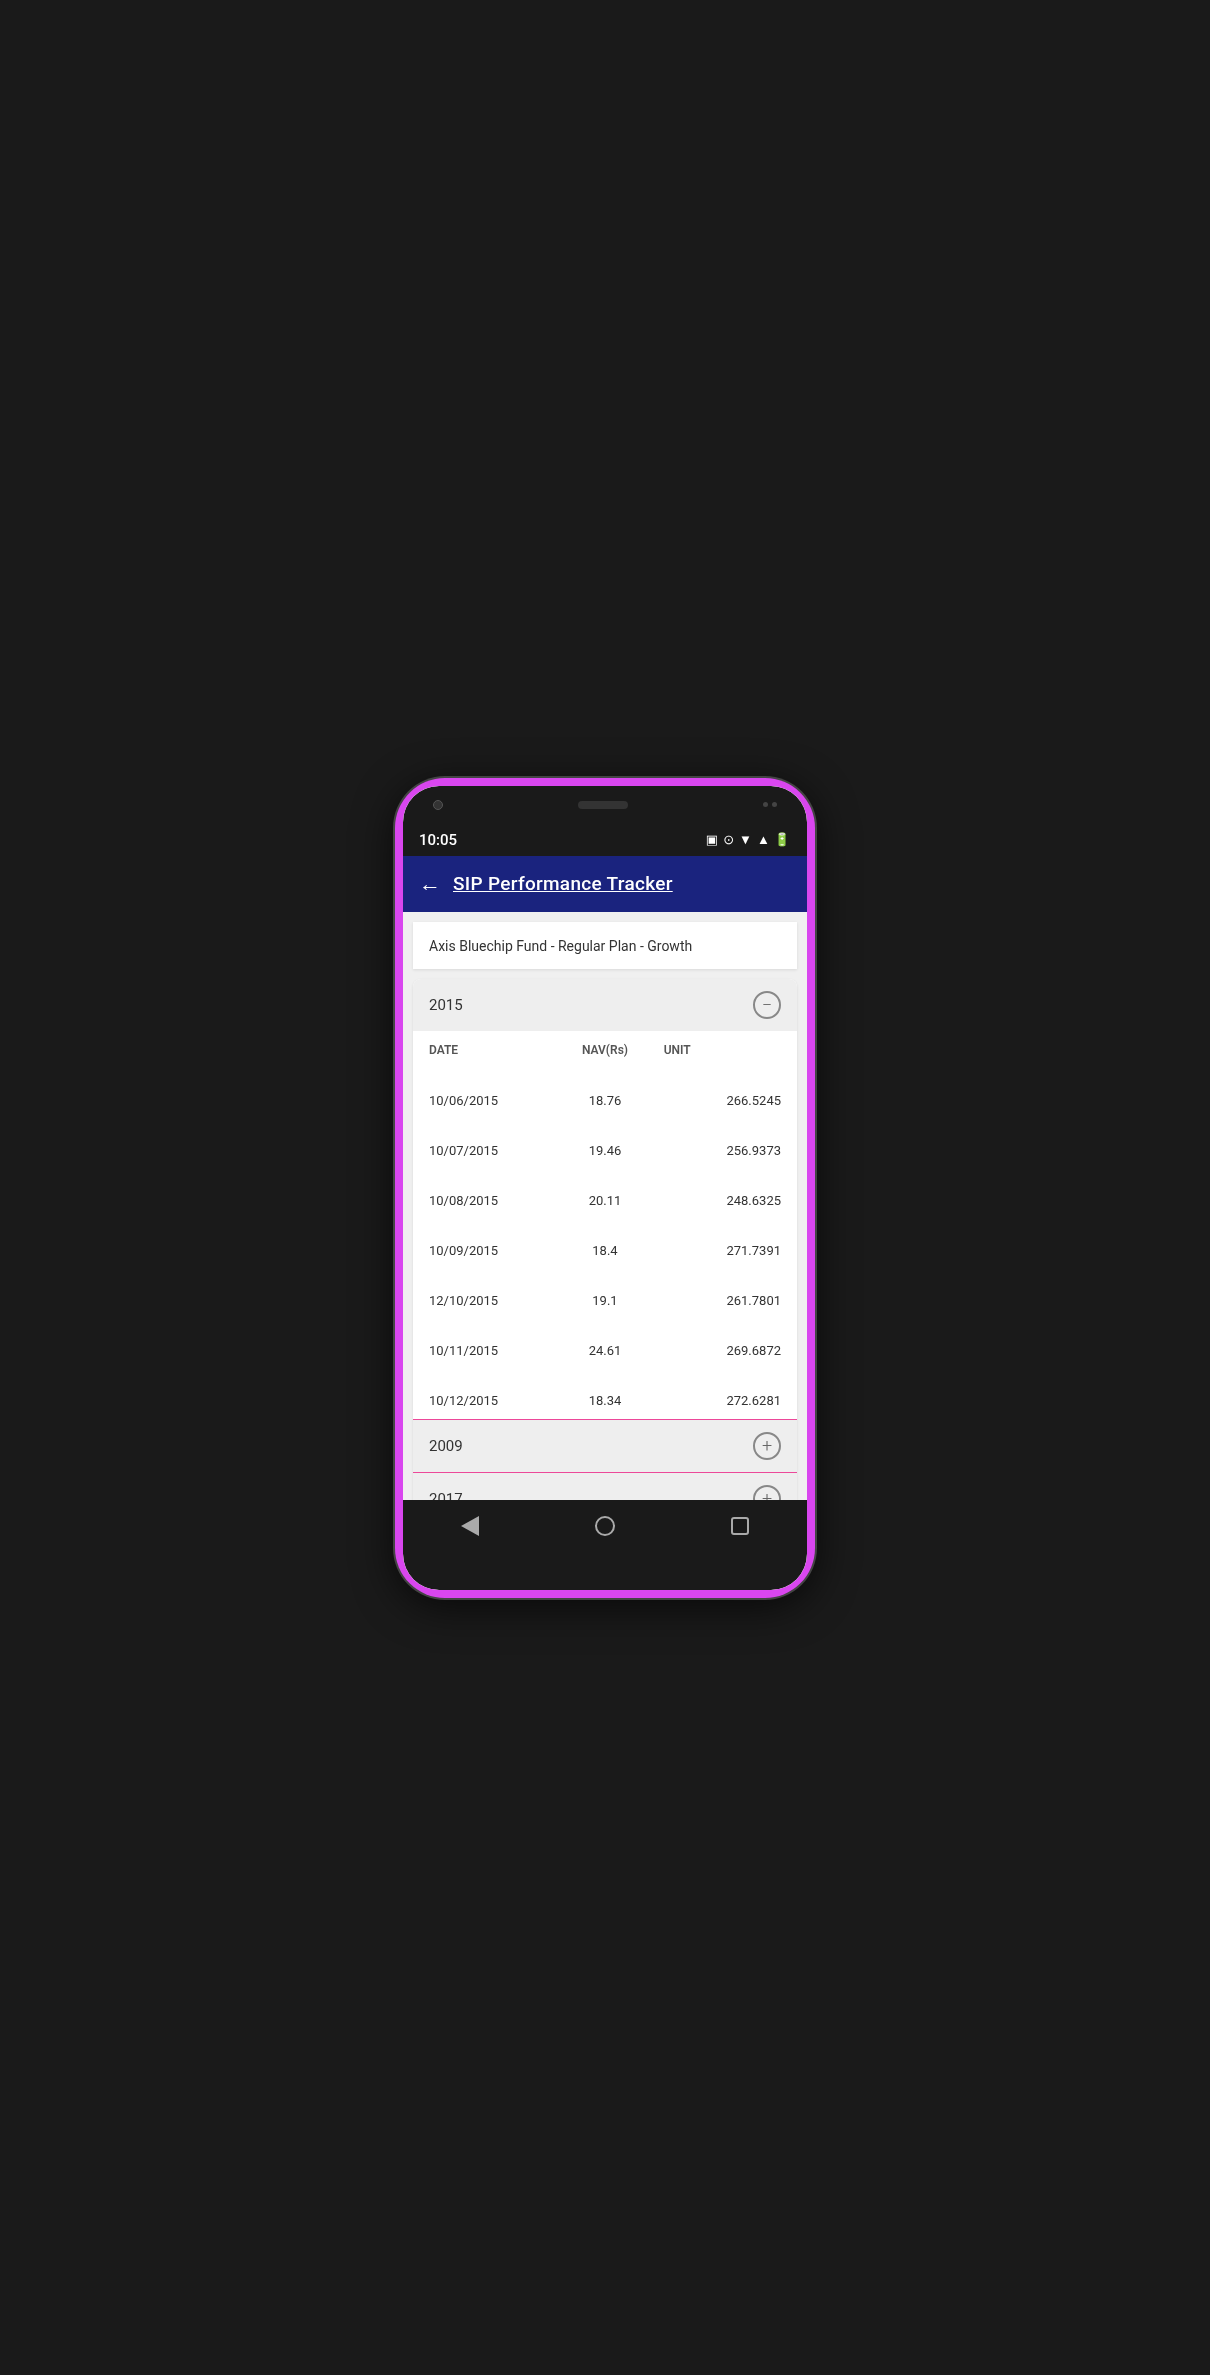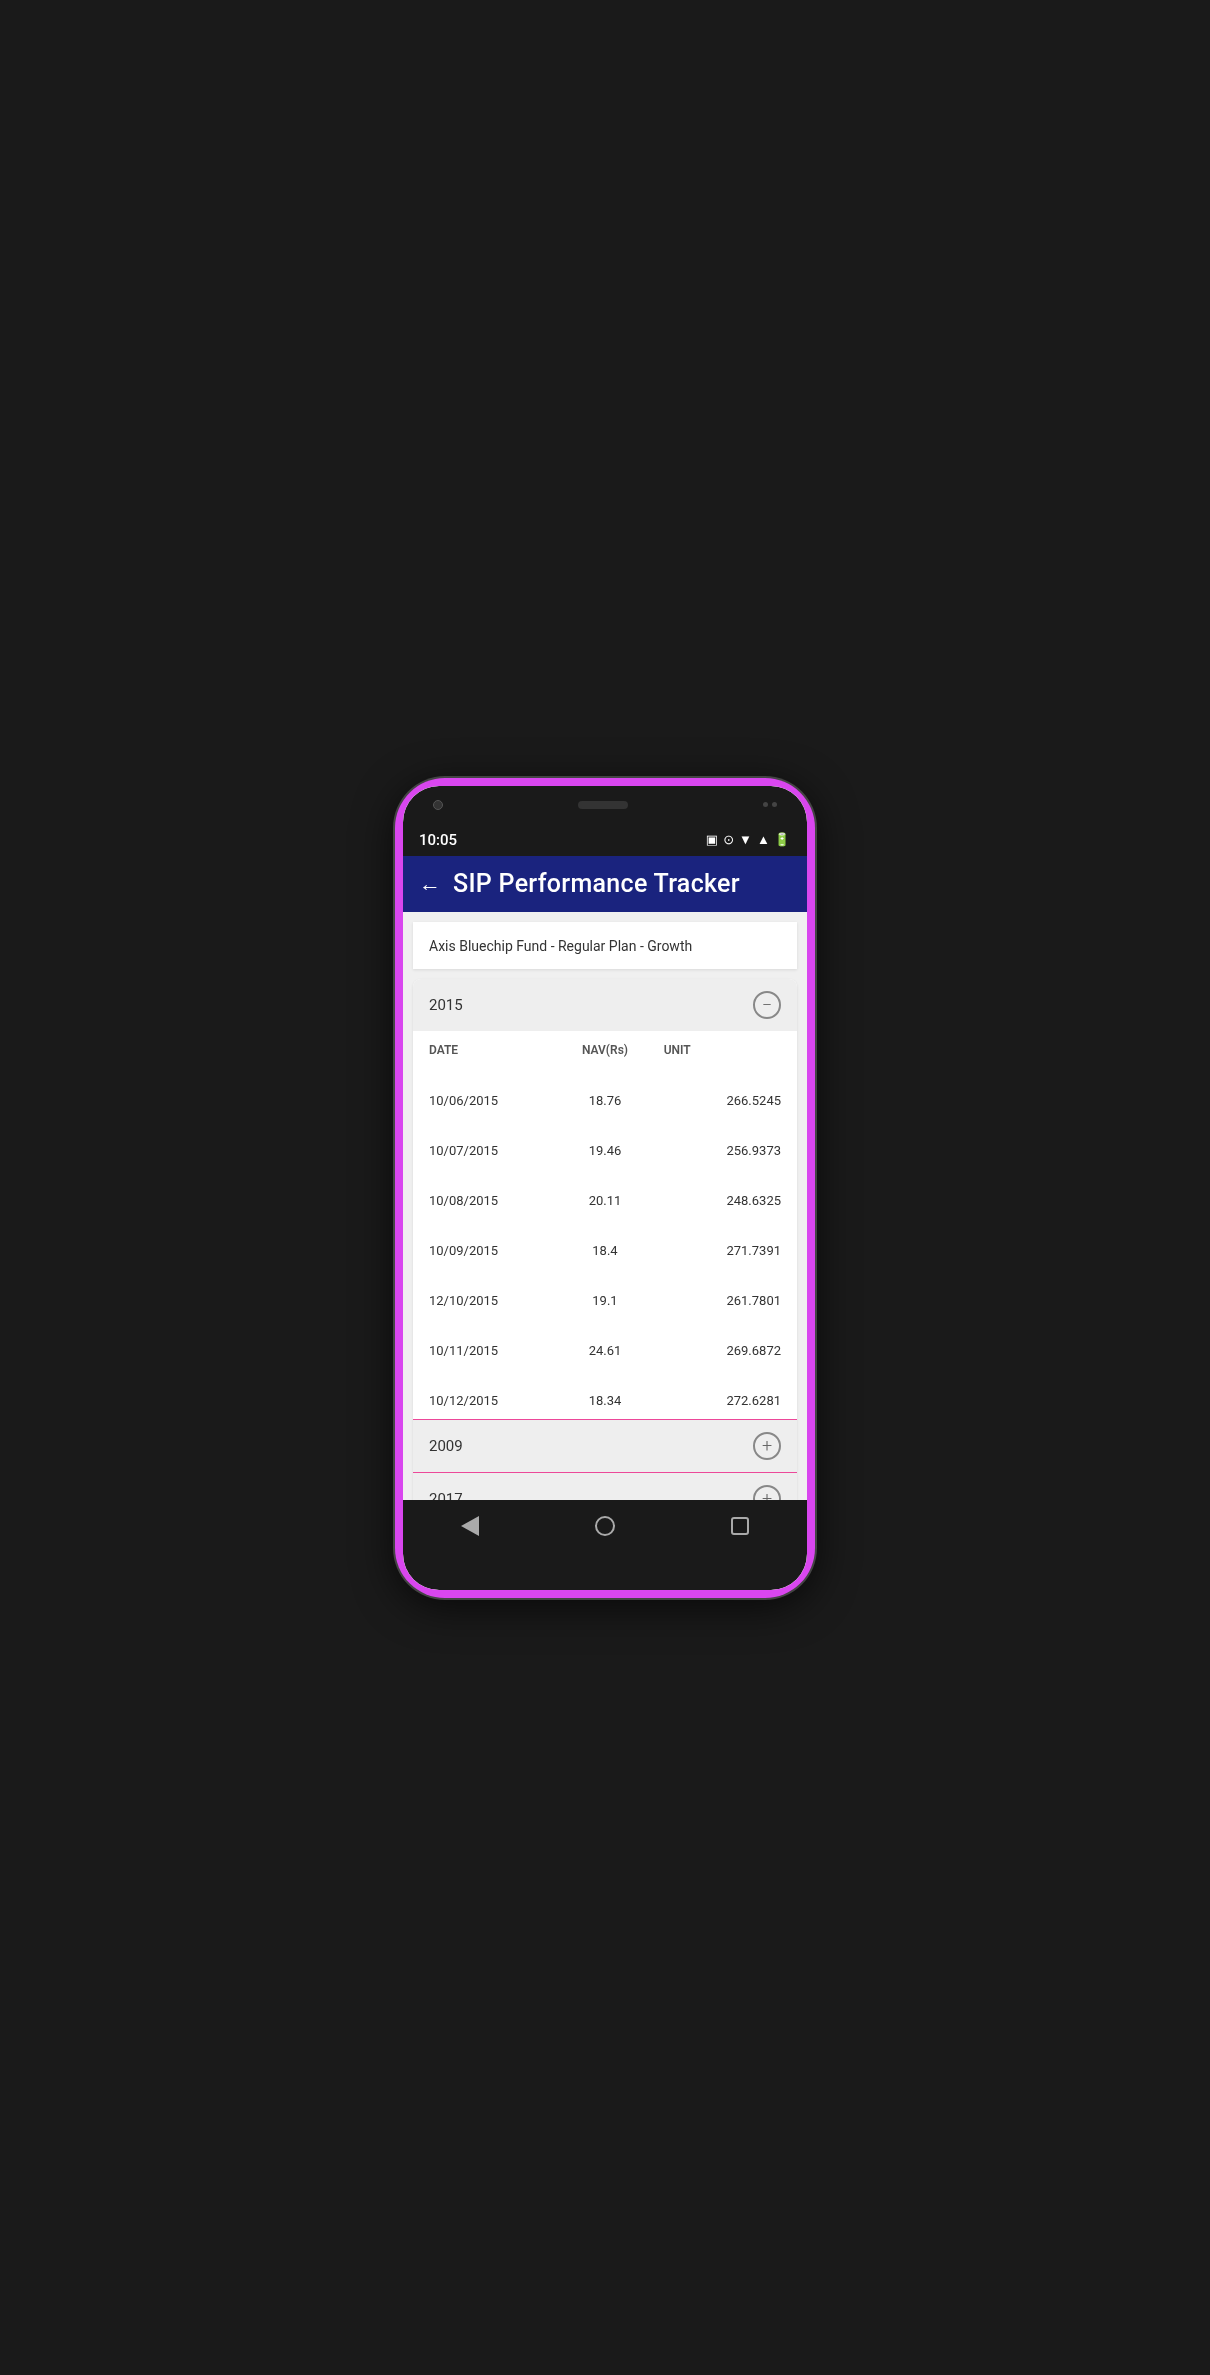--- a/index.html
+++ b/index.html
@@ -91,23 +91,24 @@
       gap: 12px;
       flex-shrink: 0;
     }
     .app-bar-back {
       color: white;
       font-size: 22px;
       cursor: pointer;
     }
     .app-bar-title {
       color: white;
-      font-size: 25px;
+      font-size: 19px;
       font-weight: 500;
       letter-spacing: 0.3px;
+      text-decoration: underline;
     }
 
     
     .content {
       flex: 1;
       overflow-y: auto;
       background: #f0f0f0;
       padding: 10px;
     }
     .content::-webkit-scrollbar { display: none; }

